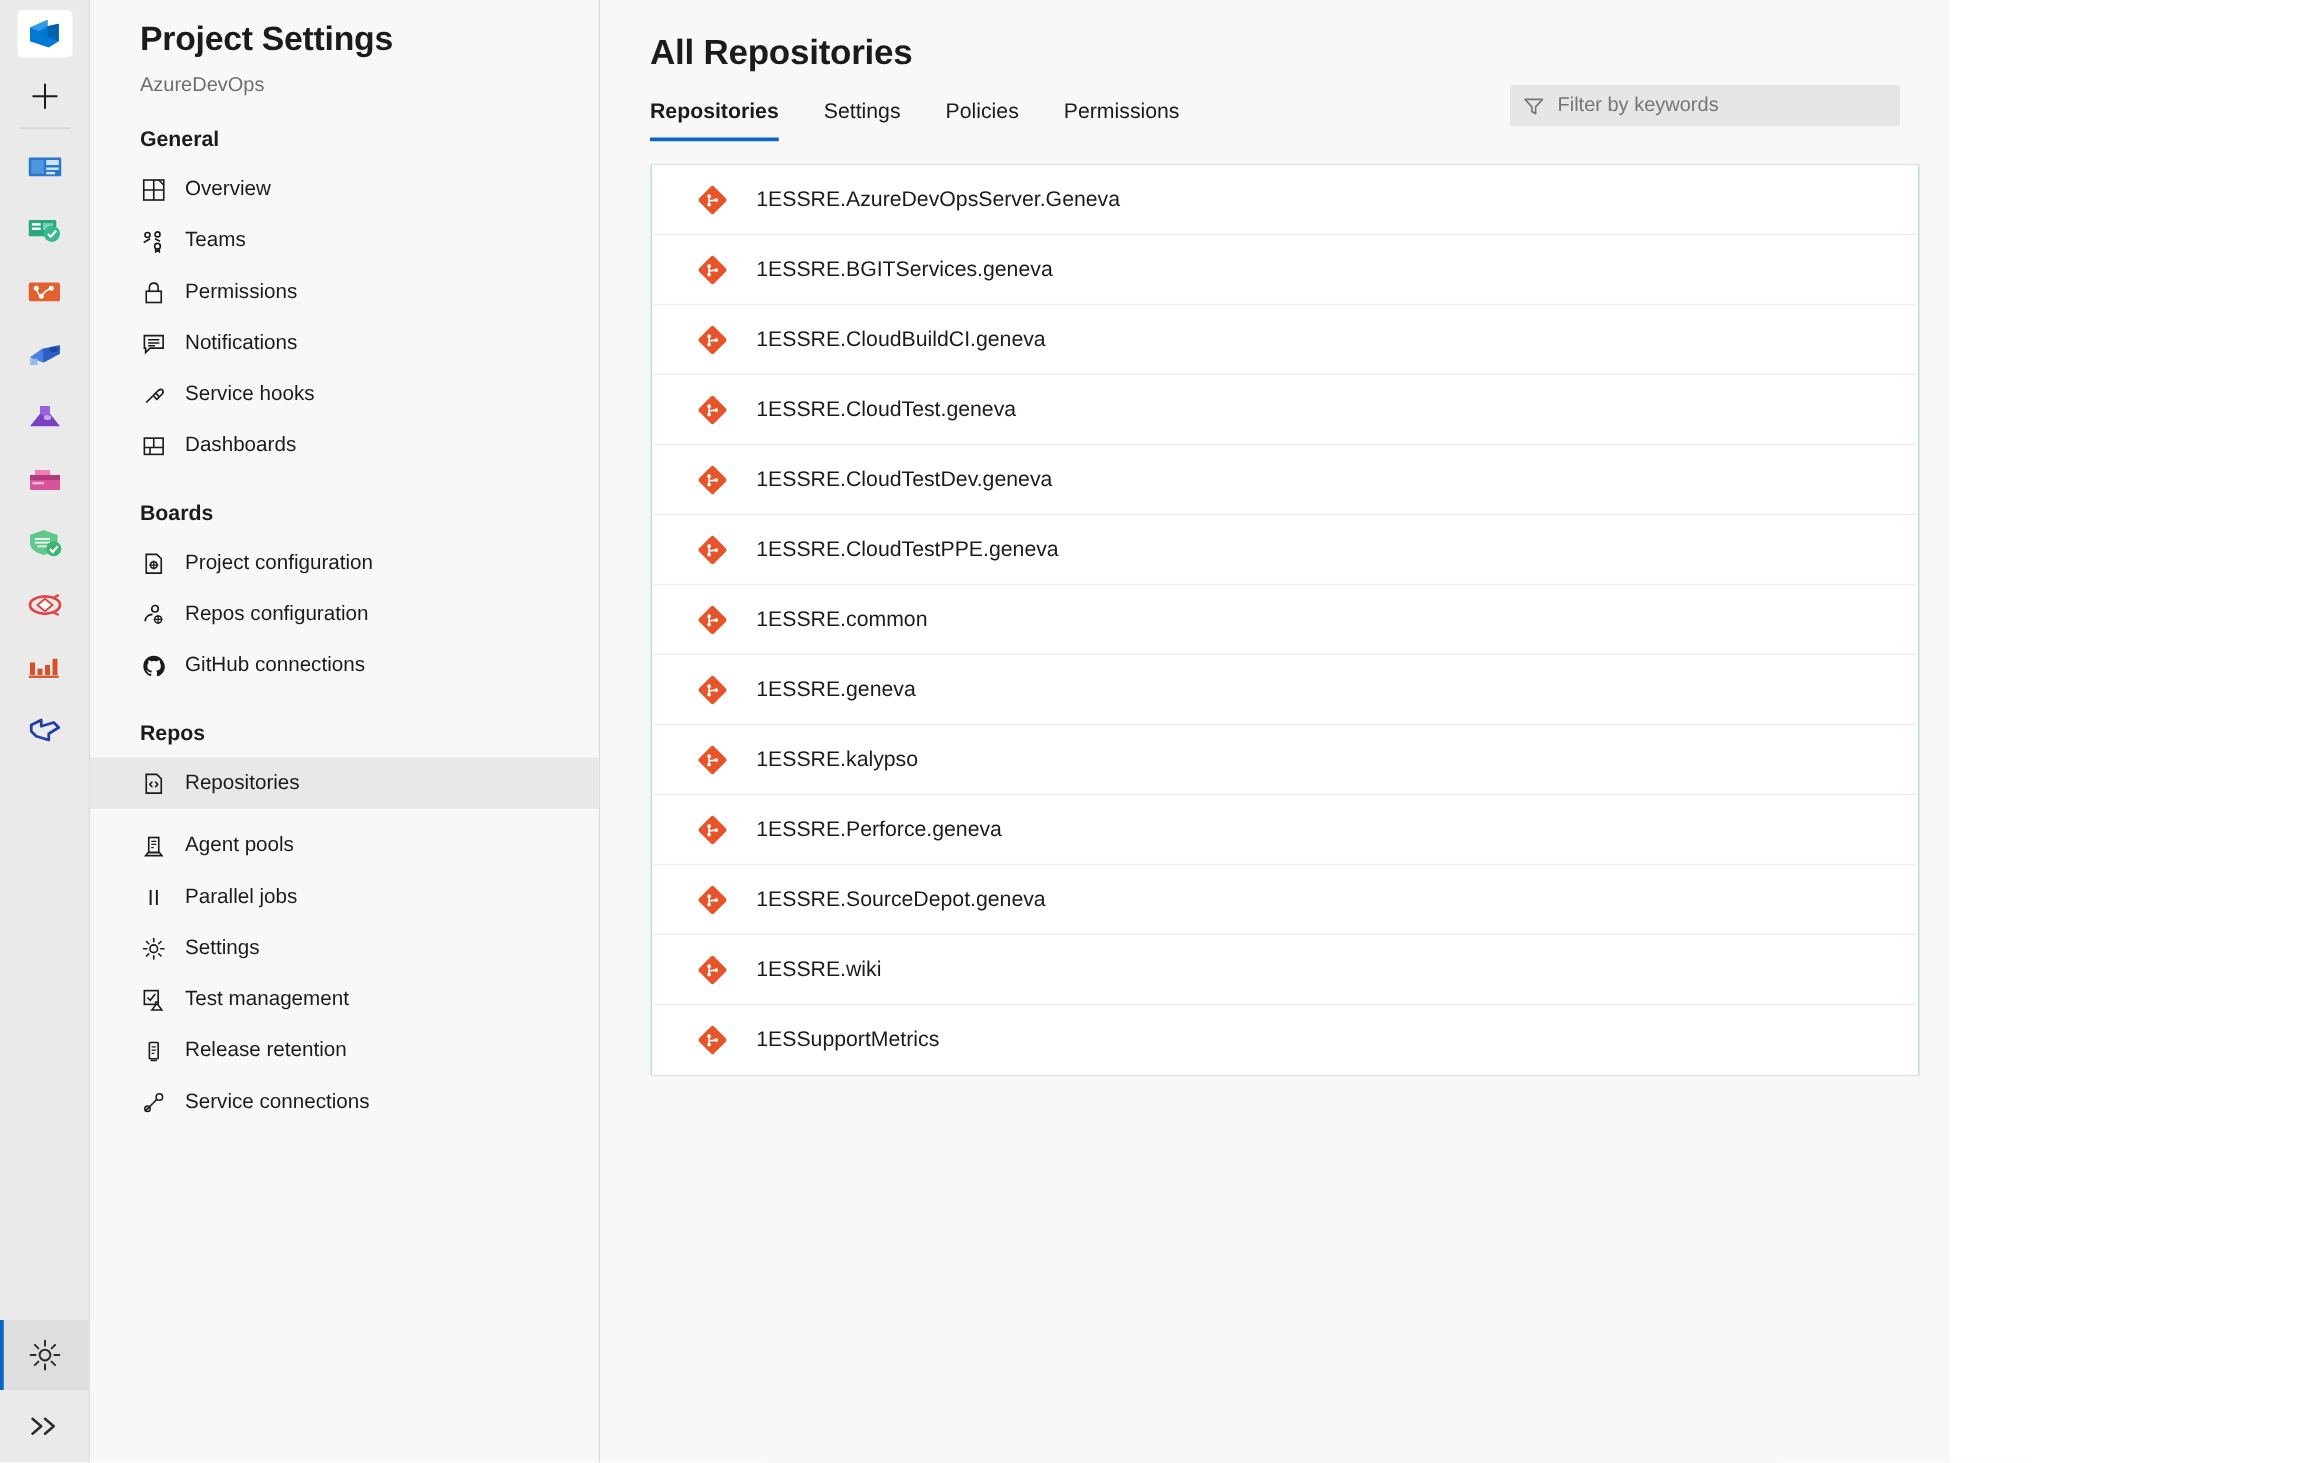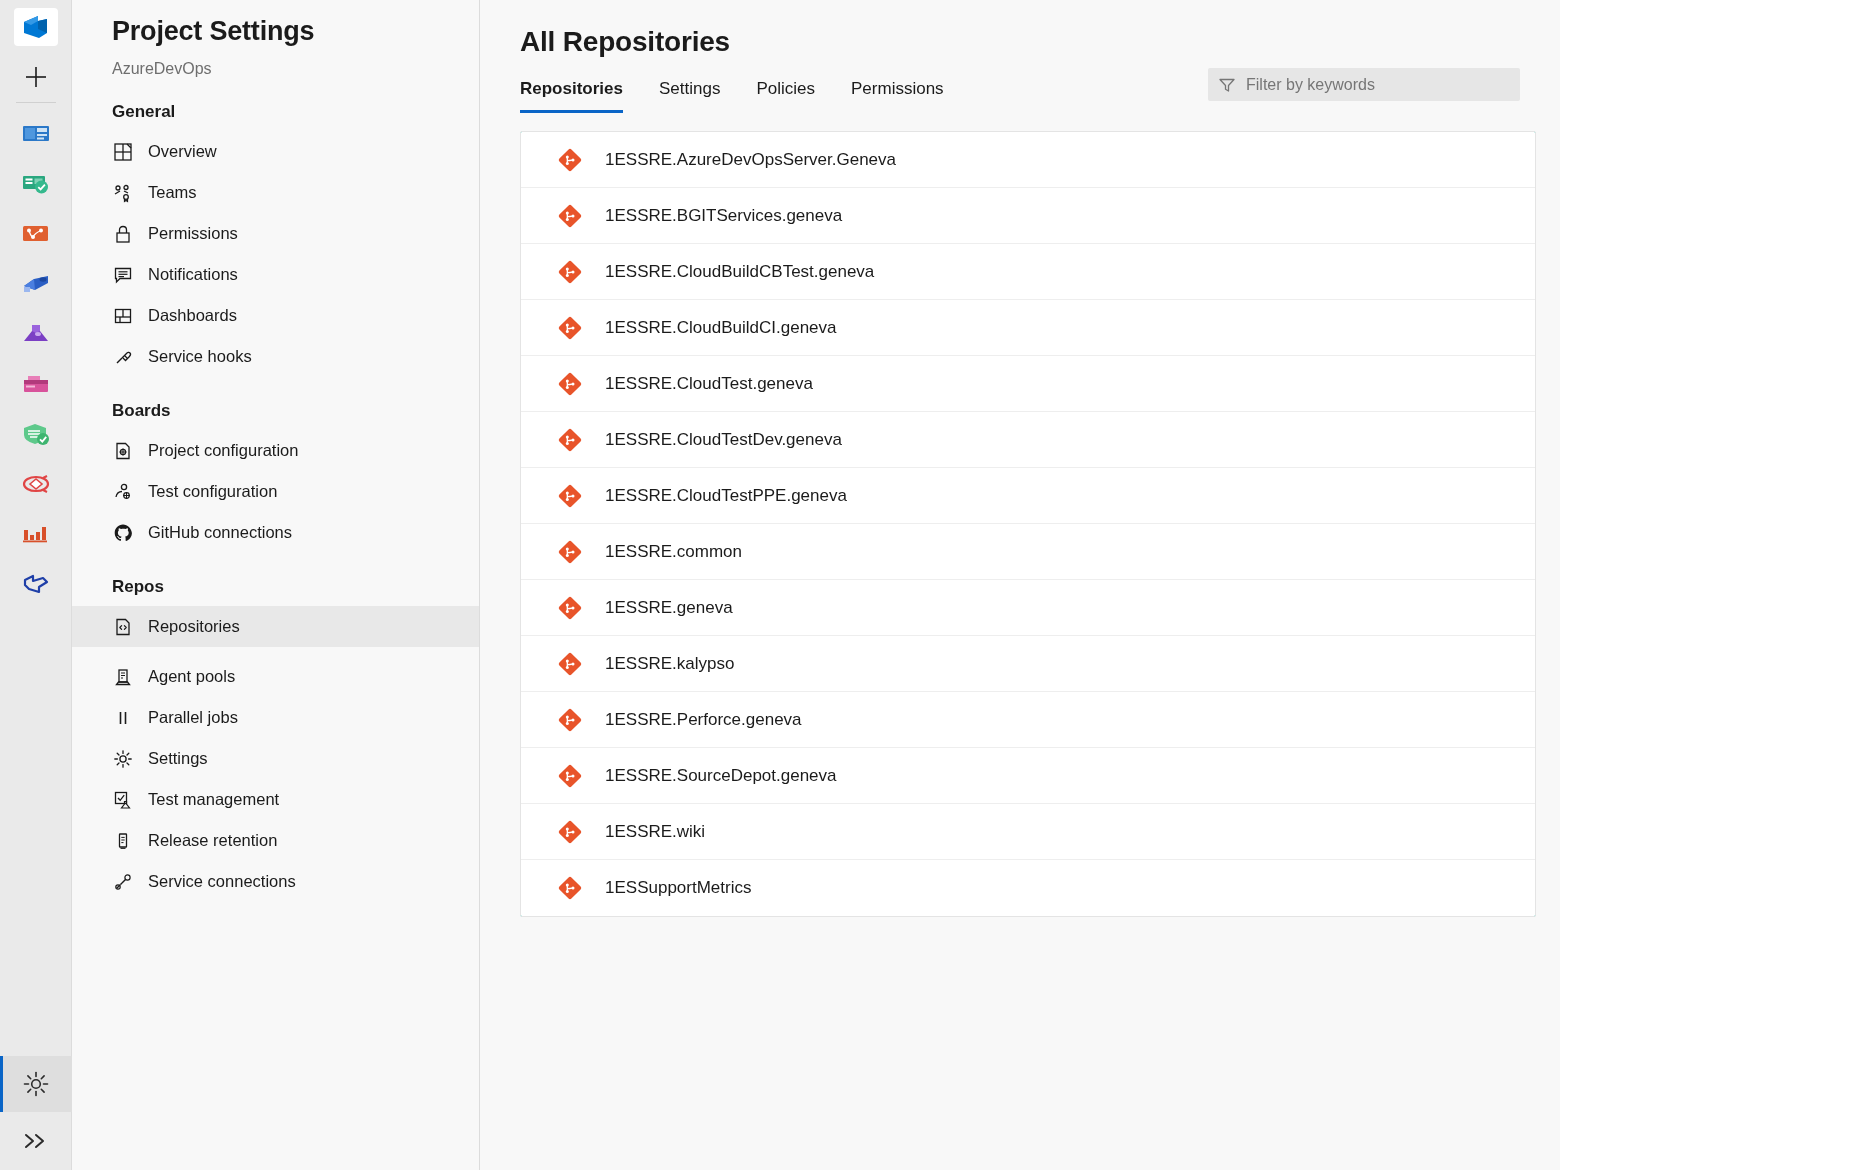--- a/index.html
+++ b/index.html
@@ -319,37 +319,37 @@
               <line x1="5.5" y1="6.8" x2="14.5" y2="6.8" stroke="#1b1b1b" stroke-width="1.2"></line>
               <line x1="5.5" y1="9.3" x2="14.5" y2="9.3" stroke="#1b1b1b" stroke-width="1.2"></line>
               <line x1="5.5" y1="11.6" x2="11" y2="11.6" stroke="#1b1b1b" stroke-width="1.2"></line>
             </svg>
         </span>
         <span class="sb-label">Notifications</span>
       </div>
       <div class="sb-item">
         <span class="sb-ico">
           <svg width="20" height="20" viewBox="0 0 20 20">
+              <path d="M4 16 L9 11" stroke="#1b1b1b" stroke-width="1.4"></path>
+              <path d="M9.5 10.5 L13 7 Q15.5 4.5 17 6 Q18.5 7.5 16 10 L12.5 13.5 Z" fill="none" stroke="#1b1b1b" stroke-width="1.3"></path>
+              <line x1="11.5" y1="8.5" x2="14.5" y2="11.5" stroke="#1b1b1b" stroke-width="1.2"></line>
+            </svg>
+        </span>
+        <span class="sb-label">Service hooks</span>
+      </div>
+      <div class="sb-item">
+        <span class="sb-ico">
+          <svg width="20" height="20" viewBox="0 0 20 20">
               <rect x="2.5" y="3.5" width="15" height="13" fill="none" stroke="#1b1b1b" stroke-width="1.3"></rect>
               <line x1="2.5" y1="11" x2="17.5" y2="11" stroke="#1b1b1b" stroke-width="1.3"></line>
               <line x1="10" y1="3.5" x2="10" y2="11" stroke="#1b1b1b" stroke-width="1.3"></line>
               <line x1="7" y1="11" x2="7" y2="16.5" stroke="#1b1b1b" stroke-width="1.3"></line>
             </svg>
         </span>
         <span class="sb-label">Dashboards</span>
-      </div>
-      <div class="sb-item">
-        <span class="sb-ico">
-          <svg width="20" height="20" viewBox="0 0 20 20">
-              <path d="M4 16 L9 11" stroke="#1b1b1b" stroke-width="1.4"></path>
-              <path d="M9.5 10.5 L13 7 Q15.5 4.5 17 6 Q18.5 7.5 16 10 L12.5 13.5 Z" fill="none" stroke="#1b1b1b" stroke-width="1.3"></path>
-              <line x1="11.5" y1="8.5" x2="14.5" y2="11.5" stroke="#1b1b1b" stroke-width="1.2"></line>
-            </svg>
-        </span>
-        <span class="sb-label">Service hooks</span>
       </div>
     </div>
 
     <div class="sb-group">Boards</div>
     <div class="sb-items">
       <div class="sb-item">
         <span class="sb-ico">
           <svg width="20" height="20" viewBox="0 0 20 20">
               <path d="M4 2.5 L12.5 2.5 L16 6 L16 17.5 L4 17.5 Z" fill="none" stroke="#1b1b1b" stroke-width="1.3"></path>
               <circle cx="10" cy="11" r="2.6" fill="none" stroke="#1b1b1b" stroke-width="1.2"></circle>
@@ -362,21 +362,21 @@
       <div class="sb-item">
         <span class="sb-ico">
           <svg width="20" height="20" viewBox="0 0 20 20">
               <circle cx="11" cy="5" r="2.6" fill="none" stroke="#1b1b1b" stroke-width="1.3"></circle>
               <path d="M3 15 Q4 9.5 9 9.5" fill="none" stroke="#1b1b1b" stroke-width="1.3"></path>
               <circle cx="13.5" cy="13.5" r="2.8" fill="none" stroke="#1b1b1b" stroke-width="1.2"></circle>
               <line x1="13.5" y1="10" x2="13.5" y2="17" stroke="#1b1b1b" stroke-width="1"></line>
               <line x1="10" y1="13.5" x2="17" y2="13.5" stroke="#1b1b1b" stroke-width="1"></line>
             </svg>
         </span>
-        <span class="sb-label">Test configuration</span>
+        <span class="sb-label">Repos configuration</span>
       </div>
       <div class="sb-item">
         <span class="sb-ico">
           <svg width="20" height="20" viewBox="0 0 20 20">
               <path d="M10 1.6 C5.4 1.6 1.7 5.3 1.7 9.9 c0 3.7 2.4 6.8 5.7 7.9 .4 .1 .6-.2 .6-.4 v-1.5 c-2.3 .5-2.8-1.1-2.8-1.1 -.4-1-.9-1.2-.9-1.2 -.8-.5 .1-.5 .1-.5 .8 .1 1.3 .9 1.3 .9 .7 1.3 1.9 .9 2.4 .7 .1-.5 .3-.9 .5-1.1 -1.8-.2-3.7-.9-3.7-4 0-.9 .3-1.6 .9-2.2 -.1-.2-.4-1 .1-2.1 0 0 .7-.2 2.3 .8 .7-.2 1.4-.3 2.1-.3 .7 0 1.4 .1 2.1 .3 1.6-1.1 2.3-.8 2.3-.8 .5 1.1 .2 1.9 .1 2.1 .5 .6 .9 1.3 .9 2.2 0 3.1-1.9 3.8-3.7 4 .3 .3 .6 .8 .6 1.6 v2.4 c0 .2 .2 .5 .6 .4 3.3-1.1 5.7-4.2 5.7-7.9 C18.3 5.3 14.6 1.6 10 1.6 Z" fill="#1b1b1b"></path>
             </svg>
         </span>
         <span class="sb-label">GitHub connections</span>
       </div>
     </div>
@@ -523,32 +523,20 @@
       <div class="repo-row">
         <span class="repo-ico">
           <svg width="26" height="26" viewBox="0 0 26 26">
               <rect x="4.5" y="4.5" width="17" height="17" rx="2" transform="rotate(45 13 13)" fill="#e8542a"></rect>
               <circle cx="10.3" cy="9.9" r="1.5" fill="#ffffff"></circle>
               <circle cx="10.3" cy="16.6" r="1.5" fill="#ffffff"></circle>
               <circle cx="16" cy="13" r="1.5" fill="#ffffff"></circle>
               <path d="M10.3 9.9 L10.3 16.6 M10.3 13.6 Q13 13.6 15 13.1" stroke="#ffffff" stroke-width="1.3" fill="none"></path>
             </svg>
         </span>
-        <span class="repo-name">1ESSRE.CloudBuildCBTest.geneva</span>
-      </div>
-      <div class="repo-row">
-        <span class="repo-ico">
-          <svg width="26" height="26" viewBox="0 0 26 26">
-              <rect x="4.5" y="4.5" width="17" height="17" rx="2" transform="rotate(45 13 13)" fill="#e8542a"></rect>
-              <circle cx="10.3" cy="9.9" r="1.5" fill="#ffffff"></circle>
-              <circle cx="10.3" cy="16.6" r="1.5" fill="#ffffff"></circle>
-              <circle cx="16" cy="13" r="1.5" fill="#ffffff"></circle>
-              <path d="M10.3 9.9 L10.3 16.6 M10.3 13.6 Q13 13.6 15 13.1" stroke="#ffffff" stroke-width="1.3" fill="none"></path>
-            </svg>
-        </span>
         <span class="repo-name">1ESSRE.CloudBuildCI.geneva</span>
       </div>
       <div class="repo-row">
         <span class="repo-ico">
           <svg width="26" height="26" viewBox="0 0 26 26">
               <rect x="4.5" y="4.5" width="17" height="17" rx="2" transform="rotate(45 13 13)" fill="#e8542a"></rect>
               <circle cx="10.3" cy="9.9" r="1.5" fill="#ffffff"></circle>
               <circle cx="10.3" cy="16.6" r="1.5" fill="#ffffff"></circle>
               <circle cx="16" cy="13" r="1.5" fill="#ffffff"></circle>
               <path d="M10.3 9.9 L10.3 16.6 M10.3 13.6 Q13 13.6 15 13.1" stroke="#ffffff" stroke-width="1.3" fill="none"></path>

